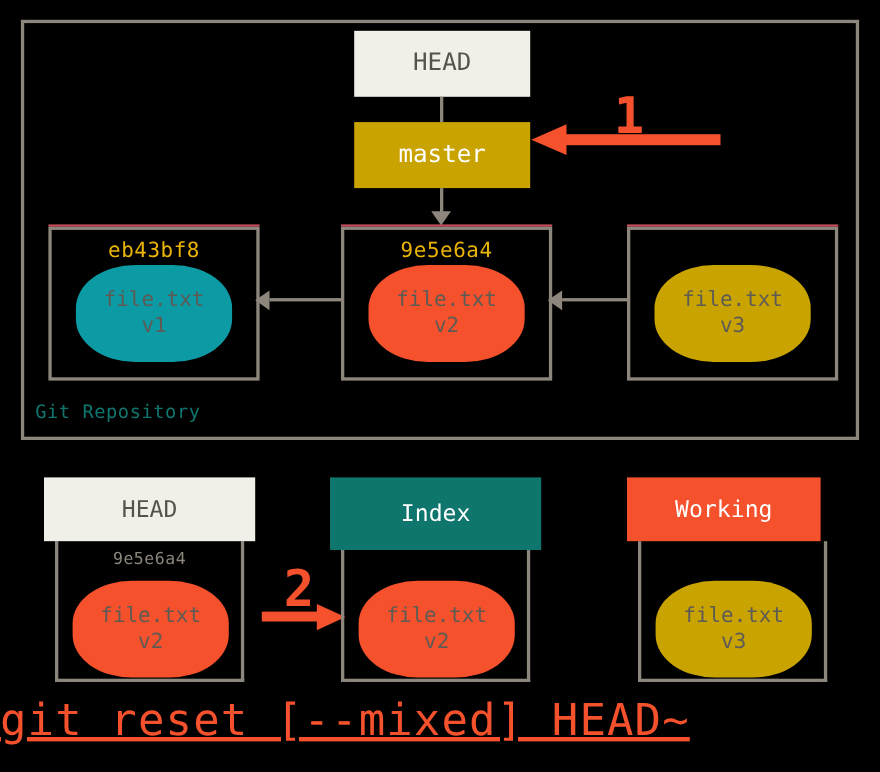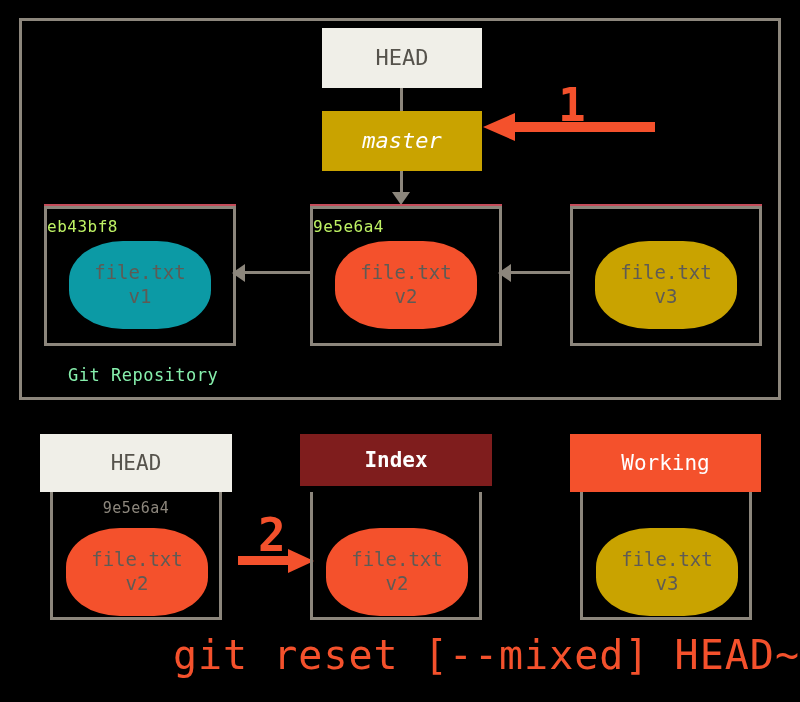--- a/index.html
+++ b/index.html
@@ -30,24 +30,23 @@
     width: 762px;
     height: 382px;
     border: 3px solid #8c867c;
     box-sizing: border-box;
   }
   .repo-label {
     position: absolute;
     left: 32px;
     top: 365px;
     font-size: 17px;
-    color: #86efac;
+    color: #0f766e;
     letter-spacing: 0.5px;
     white-space: nowrap;
-    margin-left: 36px;
   }
 
   
   .labelbox {
     position: absolute;
     display: flex;
     align-items: center;
     justify-content: center;
     text-align: center;
     box-sizing: border-box;
@@ -59,21 +58,20 @@
     background: #f0efe8;
     color: #56534c;
     font-size: 22px;
   }
   .labelbox.master {
     left: 322px; top: 111px;
     width: 160px; height: 60px;
     background: #c9a300;
     color: #ffffff;
     font-size: 22px;
-    font-style: italic;
   }
 
   
   .commit-box {
     position: absolute;
     border: 3px solid #8c867c;
     box-sizing: border-box;
     background: transparent;
   }
   .commit-box::before {
@@ -82,22 +80,23 @@
     left: -3px; right: -3px;
     top: -5px;
     height: 2px;
     background: #e8596a;
     opacity: .85;
   }
   .commit-hash {
     position: absolute;
     left: 0; right: 0;
     top: 8px;
-    font-size: 16px;
-    color: #bef264;
+    text-align: center;
+    font-size: 19px;
+    color: #eab308;
     letter-spacing: 0.5px;
   }
   .blob {
     position: absolute;
     left: 50%;
     transform: translateX(-50%);
     display: flex;
     flex-direction: column;
     align-items: center;
     justify-content: center;
@@ -220,27 +219,27 @@
     color: #8c867c;
     letter-spacing: 0.5px;
   }
   .head-box     { left: 50px;  top: 492px; width: 172px; height: 128px; }
   .head-header  { left: 40px;  top: 434px; width: 192px; height: 58px;
                   background: #f0efe8; color: #56534c; }
   .head-blob    { left: 66px;  top: 528px; width: 142px; height: 88px;
                   background: #f4512c; }
 
   .index-box    { left: 310px; top: 492px; width: 172px; height: 128px; }
-  .index-header { left: 300px; top: 434px; width: 192px; height: 52px;
-                  background: #7f1d1d; color: #ffffff; font-weight: bold; }
+  .index-header { left: 300px; top: 434px; width: 192px; height: 66px;
+                  background: #0f766e; color: #ffffff; }
   .index-blob   { left: 326px; top: 528px; width: 142px; height: 88px;
                   background: #f4512c; }
 
   .wd-box       { left: 580px; top: 492px; width: 172px; height: 128px; }
-  .wd-header    { left: 570px; top: 434px; width: 191px; height: 58px;
+  .wd-header    { left: 570px; top: 434px; width: 176px; height: 58px;
                   background: #f4512c; color: #ffffff; }
   .wd-blob      { left: 596px; top: 528px; width: 142px; height: 88px;
                   background: #c9a300; }
 
   .area-blob {
     position: absolute;
     display: flex;
     flex-direction: column;
     align-items: center;
     justify-content: center;
@@ -250,25 +249,26 @@
     line-height: 1.25;
     text-align: center;
     z-index: 3;
   }
 
   
   .command {
     position: absolute;
     left: 0; right: 0;
     top: 632px;
-    text-align: right;
+    text-align: left;
     color: #f4512c;
     font-size: 40px;
     letter-spacing: 1px;
     white-space: nowrap;
+    text-decoration: underline;
   }
 </style>
 </head>
 <body>
 
 <div class="stage">
 
   <div class="repo-frame"></div>
   <div class="repo-label">Git Repository</div>
 

